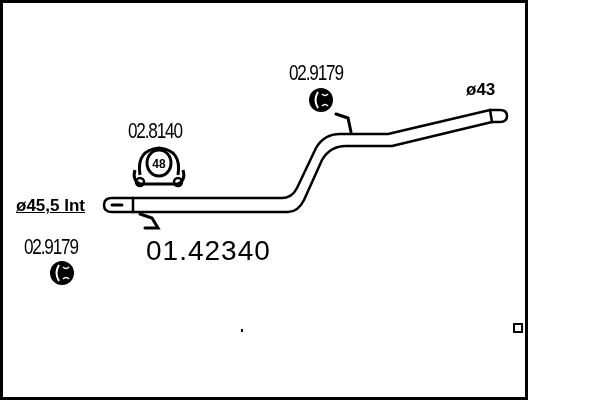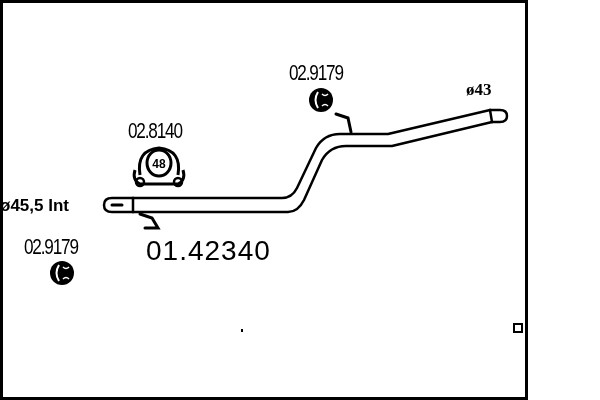--- a/index.html
+++ b/index.html
@@ -65,16 +65,16 @@
 
   <rect x="241" y="329" width="2" height="3" fill="#000"></rect>
 
   <rect x="514" y="324" width="8" height="8" fill="none" stroke="#000" stroke-width="2"></rect>
 </svg>
 
 <div class="lbl part-small" style="left:289px; top:60px;">02.9179</div>
 <div class="lbl part-small" style="left:128px; top:118px;">02.8140</div>
 <div class="lbl part-small" style="left:24px; top:234px;">02.9179</div>
 
-<div class="lbl dim" style="left:0px; top:196px;">ø45,5 Int</div>
-<div class="lbl dim" style="left:466px; top:80px;font-family:Liberation Serif, serif;">ø43</div>
+<div class="lbl dim" style="left:16px; top:196px;text-decoration:underline;">ø45,5 Int</div>
+<div class="lbl dim" style="left:466px; top:80px;">ø43</div>
 
 <div class="lbl main-part" style="left:146px; top:235px;">01.42340</div>
 
 </body></html>

